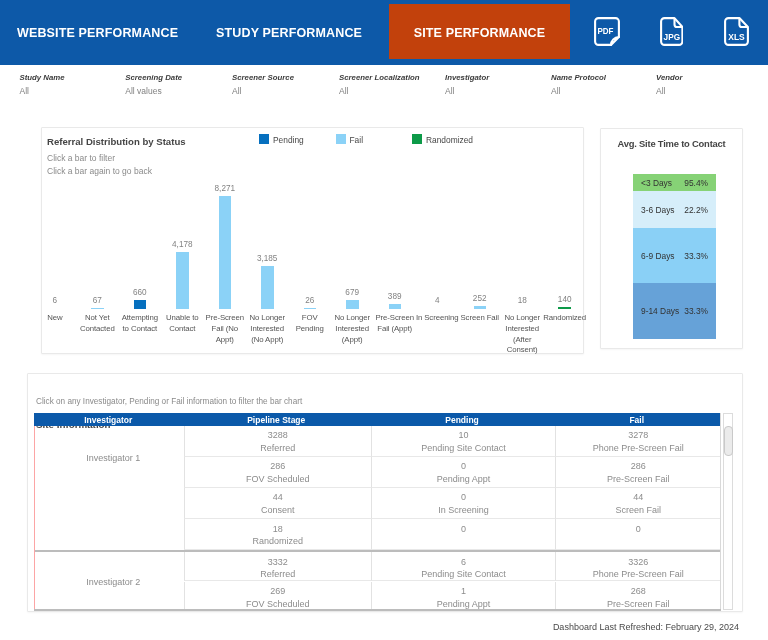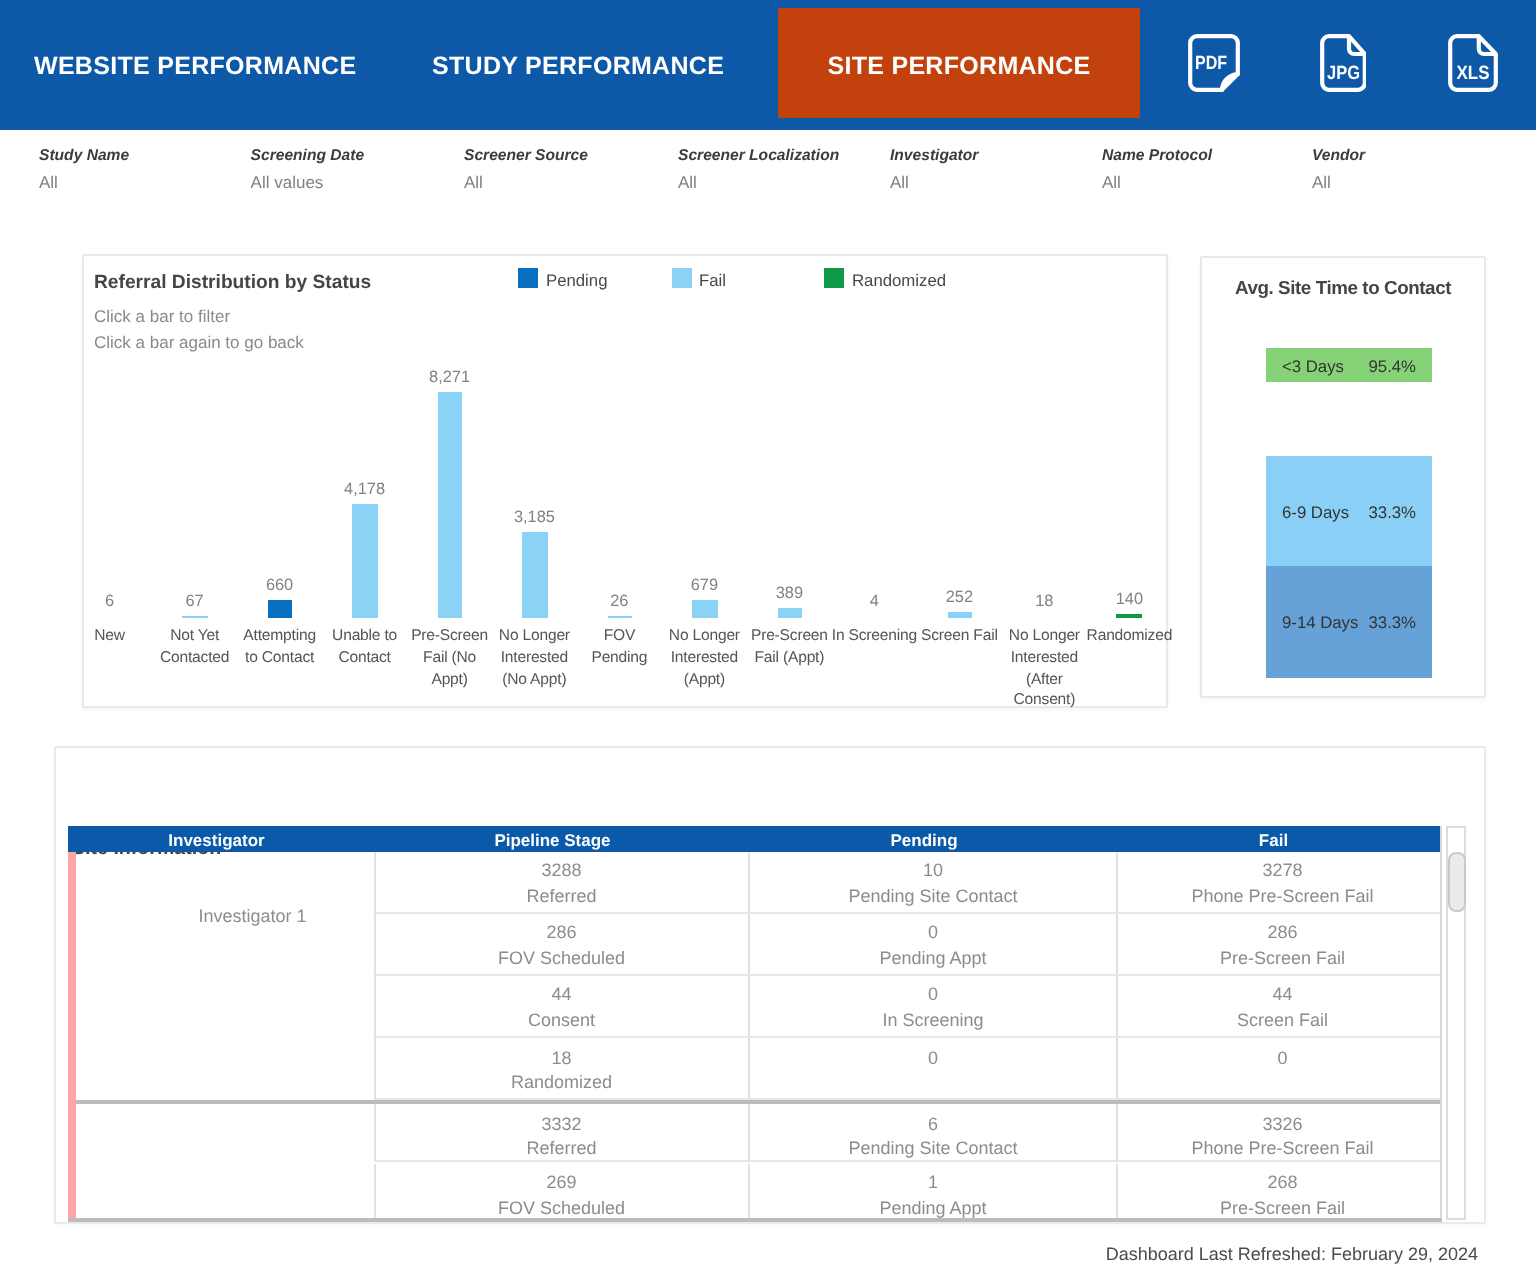--- a/index.html
+++ b/index.html
@@ -38,28 +38,28 @@
 
 #c2title { position:absolute; left:0; top:9px; width:100%; text-align:center; font-size:9.4px; letter-spacing:-.2px; font-weight:bold; color:#454545; }
 .seg { position:absolute; left:32px; width:83px; display:flex; align-items:center;
   justify-content:space-between; padding:0 8px 0 8px; font-size:8.4px; color:#333; white-space:nowrap; }
 
 
 #c3title { position:absolute; left:8px; top:9px; font-size:9.8px; font-weight:bold; color:#454545;margin-top:36px; }
 #c3sub { position:absolute; left:8px; top:23px; font-size:8.2px; color:#8a8a8a; }
 #thead { position:absolute; left:6px; top:39px; width:686.5px; height:12.5px; background:#0b59a9; }
 #thead div { position:absolute; top:1.5px; text-align:center; color:#fff; font-size:8.5px; font-weight:bold; }
-#tbody { position:absolute; left:6px; top:51.5px; width:686.5px; height:185px; overflow:hidden; border-left:4px solid #fca5a5; }
+#tbody { position:absolute; left:6px; top:51.5px; width:686.5px; height:185px; overflow:hidden; border-left:1px solid #fca5a5; }
 .trow { position:absolute; left:0; width:686.5px; height:31.2px; }
 .trow.gsep { border-top:2px solid #bcbcbc; }
 .tc { position:absolute; top:0; height:100%; border-left:1px solid #e2e2e2; border-bottom:1px solid #e8e8e8; text-align:center;
   padding-top:4.5px; color:#8c8c8c; }
 .tc .n { font-size:9px; }
 .tc .l { font-size:9px; margin-top:2.5px; }
-.inv { position:absolute; left:14px; text-align:center; padding-top:27px; font-size:9px; color:#8c8c8c; }
+.inv { position:absolute; left:4px; text-align:center; padding-top:27px; font-size:9px; color:#8c8c8c; }
 #tbl-edge { position:absolute; left:691.5px; top:39px; width:1px; height:197px; background:#d9d9d9; }
 #sbar { position:absolute; left:695px; top:39px; width:10px; height:197px; background:#fff;
   border:1px solid #dcdcdc; }
 #sthumb { position:absolute; left:695.5px; top:51.5px; width:9px; height:30px; background:#ebebeb;
   border:1px solid #c9c9c9; border-radius:4px; }
 #tbl-bottom { position:absolute; left:6px; top:234.5px; width:686.5px; height:2px; background:#bcbcbc; }
 
 #refreshed { position:absolute; right:29px; top:622px; font-size:9px; color:#4a4a4a; }
 </style></head>
 <body>
@@ -166,31 +166,36 @@
 <div class="bar" style="left:516.4px;top:179.1px;width:12.5px;height:1.9px;background:#0d9a48"></div>
 <div class="vlab" style="left:492.7px;bottom:48.9px;">140</div>
 <div class="clab" style="left:492.7px;top:185.0px;">Randomized</div>
   </div>
   <div class="card" id="card2">
     <div id="c2title">Avg. Site Time to Contact</div>
     <div class="seg" style="top:45.0px;height:17.0px;background:#86d276">
         <span>&lt;3 Days</span>
         <span>95.4%</span>
       </div>
+<div class="seg" style="top:62.0px;height:37.0px;background:#d6eefa">
+        <span>3-6 Days</span>
+        <span>22.2%</span>
+      </div>
 <div class="seg" style="top:99.0px;height:55.0px;background:#8ad0f6">
         <span>6-9 Days</span>
         <span>33.3%</span>
       </div>
 <div class="seg" style="top:154.0px;height:55.5px;background:#66a2d8">
         <span>9-14 Days</span>
         <span>33.3%</span>
       </div>
   </div>
   <div class="card" id="card3">
     <div id="c3title">Site Information</div>
+    <div id="c3sub">Click on any Investigator, Pending or Fail information to filter the bar chart</div>
     <div id="thead">
       <div style="left:0;width:148.5px">Investigator</div>
       <div style="left:148.5px;width:187.5px">Pipeline Stage</div>
       <div style="left:336px;width:184px">Pending</div>
       <div style="left:520px;width:165.5px">Fail</div>
     </div>
     <div id="tbody">
       <div class="trow" style="top:0.0px">
           <div class="tc" style="left:148.5px;width:187.5px">
             <div class="n">3288</div>
@@ -269,19 +274,20 @@
           </div>
           <div class="tc" style="left:336.0px;width:184.0px">
             <div class="n">1</div>
             <div class="l">Pending Appt</div>
           </div>
           <div class="tc" style="left:520.0px;width:165.5px">
             <div class="n">268</div>
             <div class="l">Pre-Screen Fail</div>
           </div>
         </div>
+<div class="inv" style="top:124.8px;height:31.2px;width:148.5px">Investigator 2</div>
     </div>
     <div id="tbl-edge"></div>
     <div id="sbar"></div>
     <div id="sthumb"></div>
     <div id="tbl-bottom"></div>
   </div>
   <div id="refreshed">Dashboard Last Refreshed: February 29, 2024</div>
 </div>
 </body></html>

